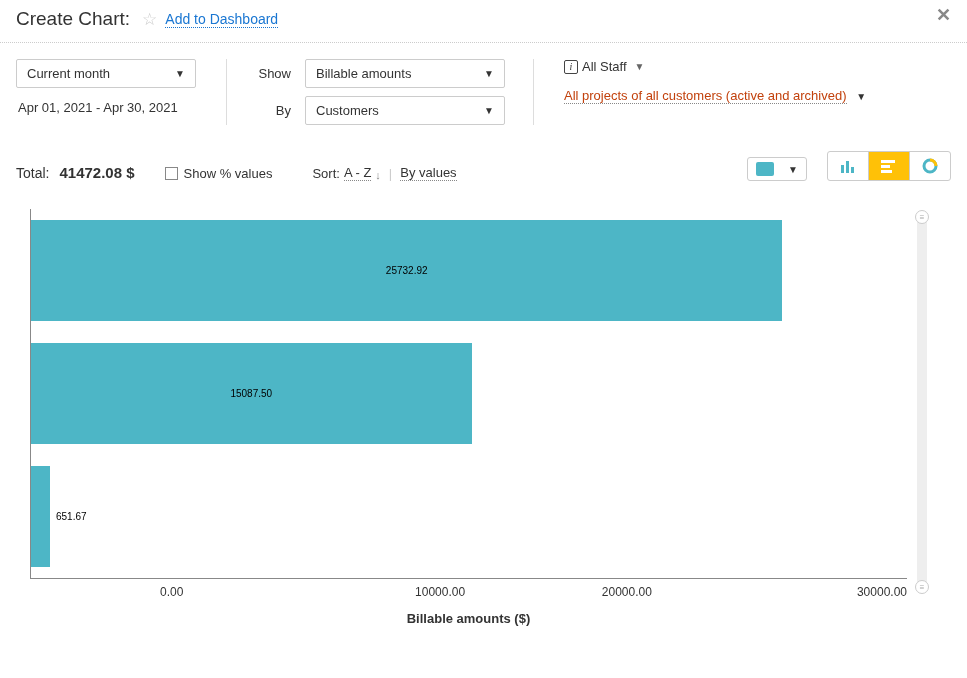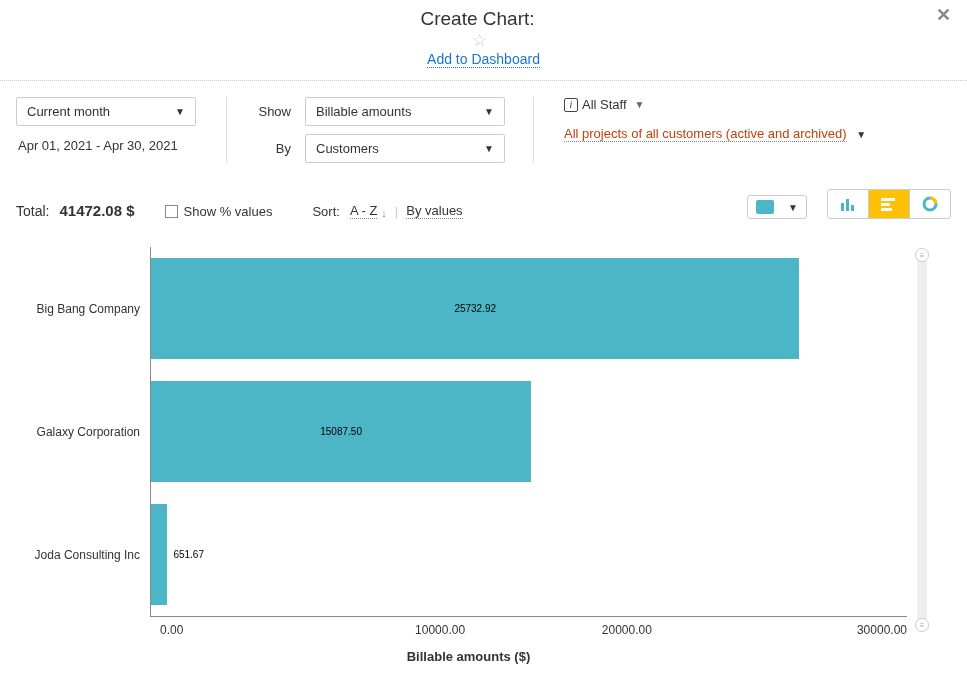--- a/index.html
+++ b/index.html
@@ -1,18 +1,18 @@
 <!DOCTYPE html>
 <html><head>
   <meta charset="utf-8">
   <style>
     * { box-sizing: border-box; margin: 0; padding: 0; }
     body { font-family: Arial, sans-serif; font-size: 13px; color: #333; background: #fff; width: 967px; }
     
-    .header { display: flex; align-items: center; padding: 8px 16px 12px 16px; border-bottom: 1px dotted #ccc; position: relative; flex-direction: column; }
+    .header { display: flex; align-items: center; padding: 8px 16px 12px 16px; border-bottom: 1px dotted #ccc; position: relative; }
     .header-title { font-size: 19px; color: #333; margin-right: 12px; }
     .star-icon { color: #ccc; font-size: 17px; margin-right: 8px; cursor: pointer; }
     .add-link { color: #1976d2; font-size: 14px; text-decoration: none; border-bottom: 1px dotted #1976d2; cursor: pointer; }
     .close-x { position: absolute; right: 16px; top: 4px; color: #888; font-size: 18px; font-weight: bold; cursor: pointer; }
     
     .filters { display: flex; padding: 16px 16px 18px 16px; gap: 30px; }
     .filter-col { display: flex; flex-direction: column; gap: 8px; }
     .filter-col.bordered { border-left: 1px solid #ddd; border-right: 1px solid #ddd; padding: 0 28px; }
     .select { border: 1px solid #ccc; border-radius: 2px; padding: 6px 10px; font-size: 13px; background: #fff; display: flex; justify-content: space-between; align-items: center; min-width: 180px; cursor: pointer; }
     .select.wide { min-width: 200px; }
@@ -23,21 +23,21 @@
     .info-icon { display:inline-flex; width:14px; height:14px; border:1px solid #444; border-radius:2px; align-items:center; justify-content:center; font-size:10px; font-style:italic; font-family: Georgia,serif; margin-right:4px; }
     .staff-link { text-decoration: none; color: #333; display: inline-flex; align-items: center; cursor: pointer; }
     .staff-link .caret { color: #666; }
     .projects-link { font-size: 13px; color: #c2410c; border-bottom: 1px dotted #888; cursor: pointer; display:inline-flex; align-items:center; }
     
     .controls { display: flex; align-items: flex-end; padding: 8px 16px; }
     .total-label { font-size: 14px; margin-right: 10px; }
     .total-value { font-size: 15px; font-weight: bold; margin-right: 30px; }
     .checkbox-wrap { display: flex; align-items: center; gap: 6px; margin-right: 40px; cursor: pointer; }
     .checkbox { width: 13px; height: 13px; border: 1px solid #888; background:#fff; }
-    .sort-label { margin-right: 10px; }
+    .sort-label { margin-right: 4px; }
     .sort-az { border-bottom: 1px dotted #888; margin-right: 4px; cursor: pointer; }
     .sort-arrow { color:#888; font-size:11px; margin-right: 8px; }
     .sep { color:#ccc; margin-right: 8px; }
     .sort-values { border-bottom: 1px dotted #888; cursor: pointer; }
     .spacer { flex: 1; }
     .color-picker { border: 1px solid #ccc; border-radius: 3px; padding: 4px 8px; display: flex; align-items: center; gap: 6px; cursor: pointer; margin-right: 20px; }
     .color-swatch { width: 18px; height: 14px; background: #4db6c6; border-radius: 2px; }
     .chart-type-group { display: flex; border: 1px solid #ccc; border-radius: 3px; overflow: hidden; }
     .chart-type-btn { padding: 6px 12px; cursor: pointer; display:flex; align-items:center; justify-content:center; border-left:1px solid #ccc; }
     .chart-type-btn:first-child { border-left:none; }
@@ -147,25 +147,20 @@
       <svg width="16" height="16">
           <circle cx="8" cy="8" r="6" fill="none" stroke="#4db6c6" stroke-width="3"></circle>
           <path d="M8 2 A6 6 0 0 1 14 8" fill="none" stroke="#ffc107" stroke-width="3"></path>
         </svg>
     </div>
   </div>
 </div>
 
 <div class="chart-area">
   <div class="chart-inner">
-    <div class="y-labels">
-      <div>Big Bang Company</div>
-      <div>Galaxy Corporation</div>
-      <div>Joda Consulting Inc</div>
-    </div>
     <div class="plot">
       <div class="bar-row">
         <div class="bar" style="width:85.78%;">
           <span class="val">25732.92</span>
         </div>
       </div>
       <div class="bar-row">
         <div class="bar" style="width:50.29%;">
           <span class="val">15087.50</span>
         </div>

